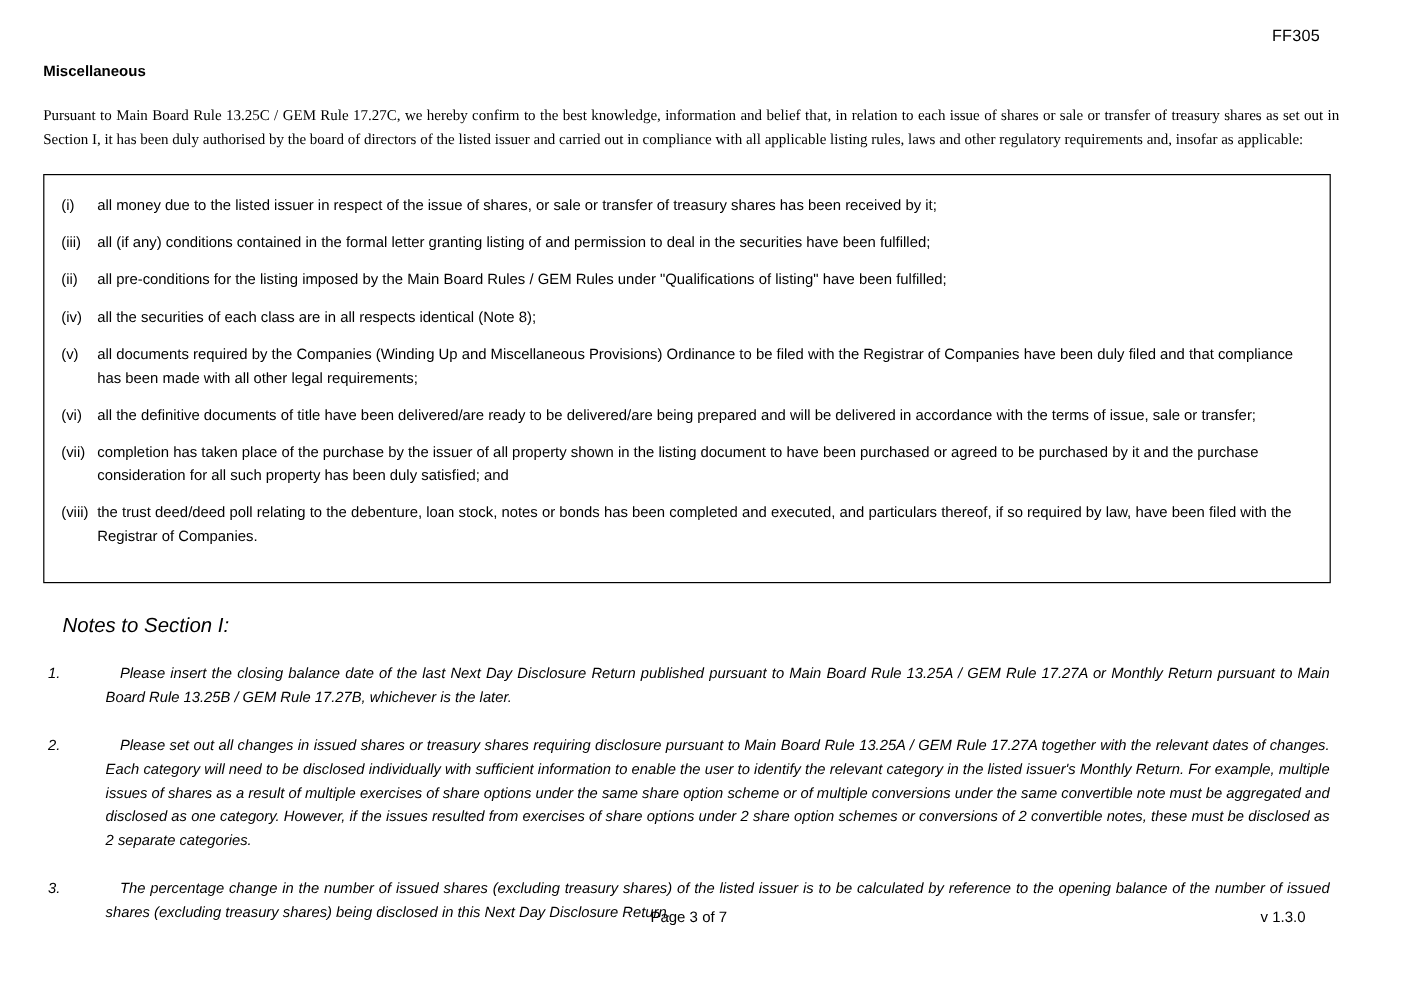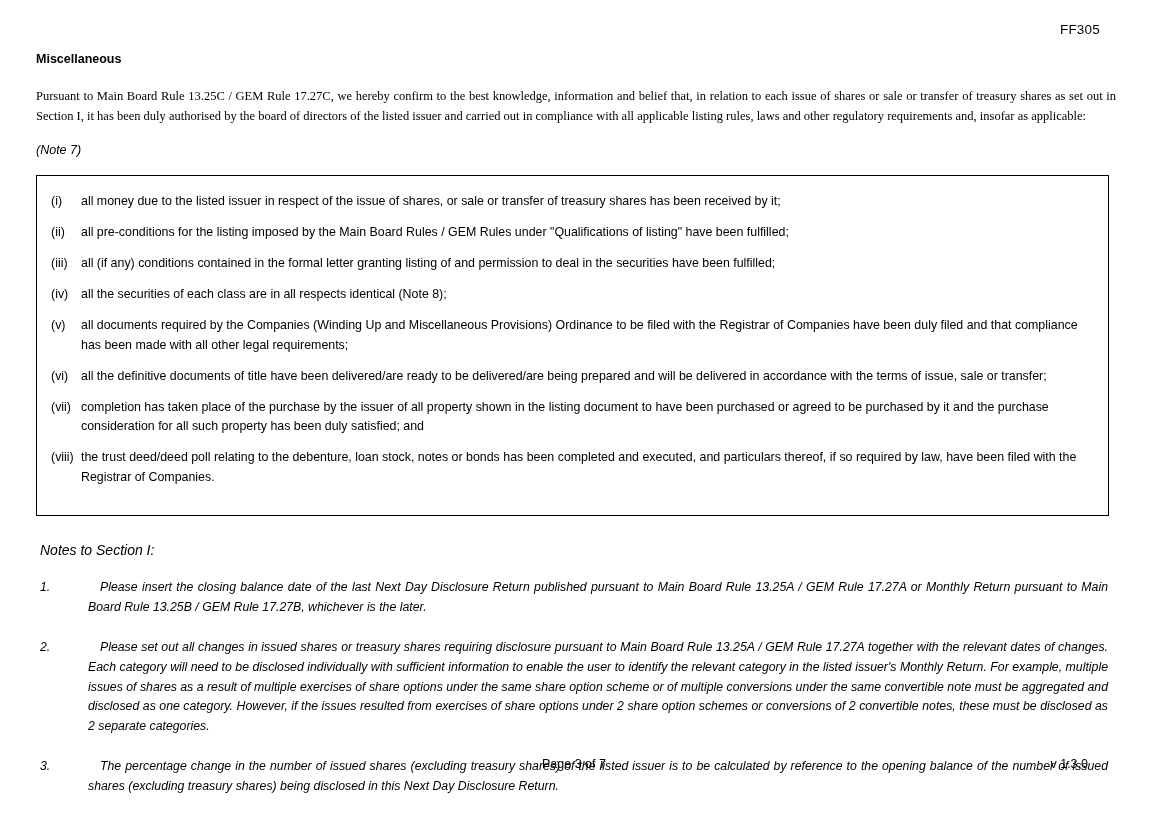--- a/index.html
+++ b/index.html
@@ -73,23 +73,23 @@
   .box-item .marker {
     width: 30px;
     flex: 0 0 30px;
     white-space: nowrap;
   }
   .box-item .txt {
     flex: 1 1 auto;
     text-align: left;
   }
   .notes-heading {
-    font-size: 14px;
+    font-size: 17px;
     font-style: italic;
-    margin: 26px 0 0 4px;
+    margin: 26px 0 0 16px;
   }
   .note-row {
     display: flex;
     align-items: flex-start;
     font-size: 12.3px;
     font-style: italic;
     line-height: 1.62;
     margin-top: 20px;
   }
   .note-row .num {
@@ -130,37 +130,36 @@
 <div class="page">
 
   <div class="form-code">FF305</div>
 
   <div class="content">
 
     <div class="section-title">Miscellaneous</div>
 
     <p class="para">Pursuant to Main Board Rule 13.25C / GEM Rule 17.27C, we hereby confirm to the best knowledge, information and belief that, in relation to each issue of shares or sale or transfer of treasury shares as set out in Section I, it has been duly authorised by the board of directors of the listed issuer and carried out in compliance with all applicable listing rules, laws and other regulatory requirements and, insofar as applicable:</p>
 
-    <p class="note-ref">(Note 7)</p>
 
     <div class="box">
 
       <div class="box-item">
         <div class="marker">(i)</div>
         <div class="txt">all money due to the listed issuer in respect of the issue of shares, or sale or transfer of treasury shares has been received by it;</div>
       </div>
 
       <div class="box-item">
+        <div class="marker">(iii)</div>
+        <div class="txt">all (if any) conditions contained in the formal letter granting listing of and permission to deal in the securities have been fulfilled;</div>
+      </div>
+
+      <div class="box-item">
         <div class="marker">(ii)</div>
         <div class="txt">all pre-conditions for the listing imposed by the Main Board Rules / GEM Rules under "Qualifications of listing" have been fulfilled;</div>
-      </div>
-
-      <div class="box-item">
-        <div class="marker">(iii)</div>
-        <div class="txt">all (if any) conditions contained in the formal letter granting listing of and permission to deal in the securities have been fulfilled;</div>
       </div>
 
       <div class="box-item">
         <div class="marker">(iv)</div>
         <div class="txt">all the securities of each class are in all respects identical (Note 8);</div>
       </div>
 
       <div class="box-item">
         <div class="marker">(v)</div>
         <div class="txt">all documents required by the Companies (Winding Up and Miscellaneous Provisions) Ordinance to be filed with the Registrar of Companies have been duly filed and that compliance has been made with all other legal requirements;</div>

